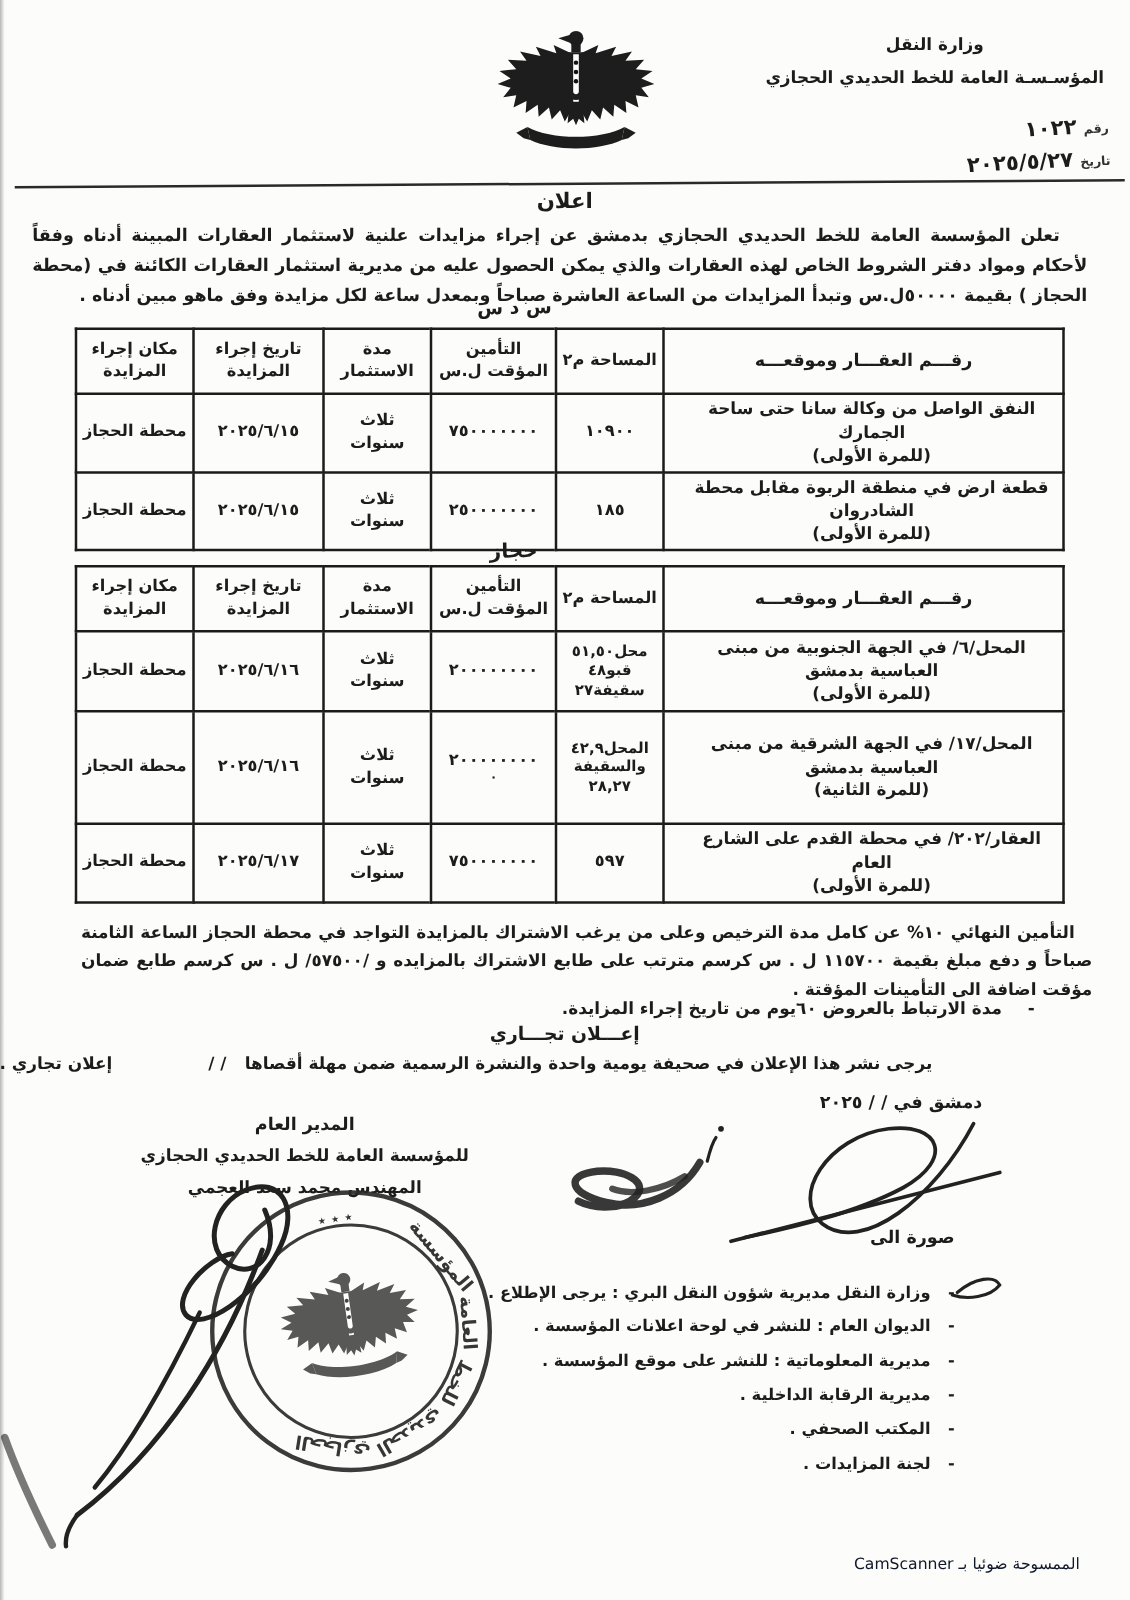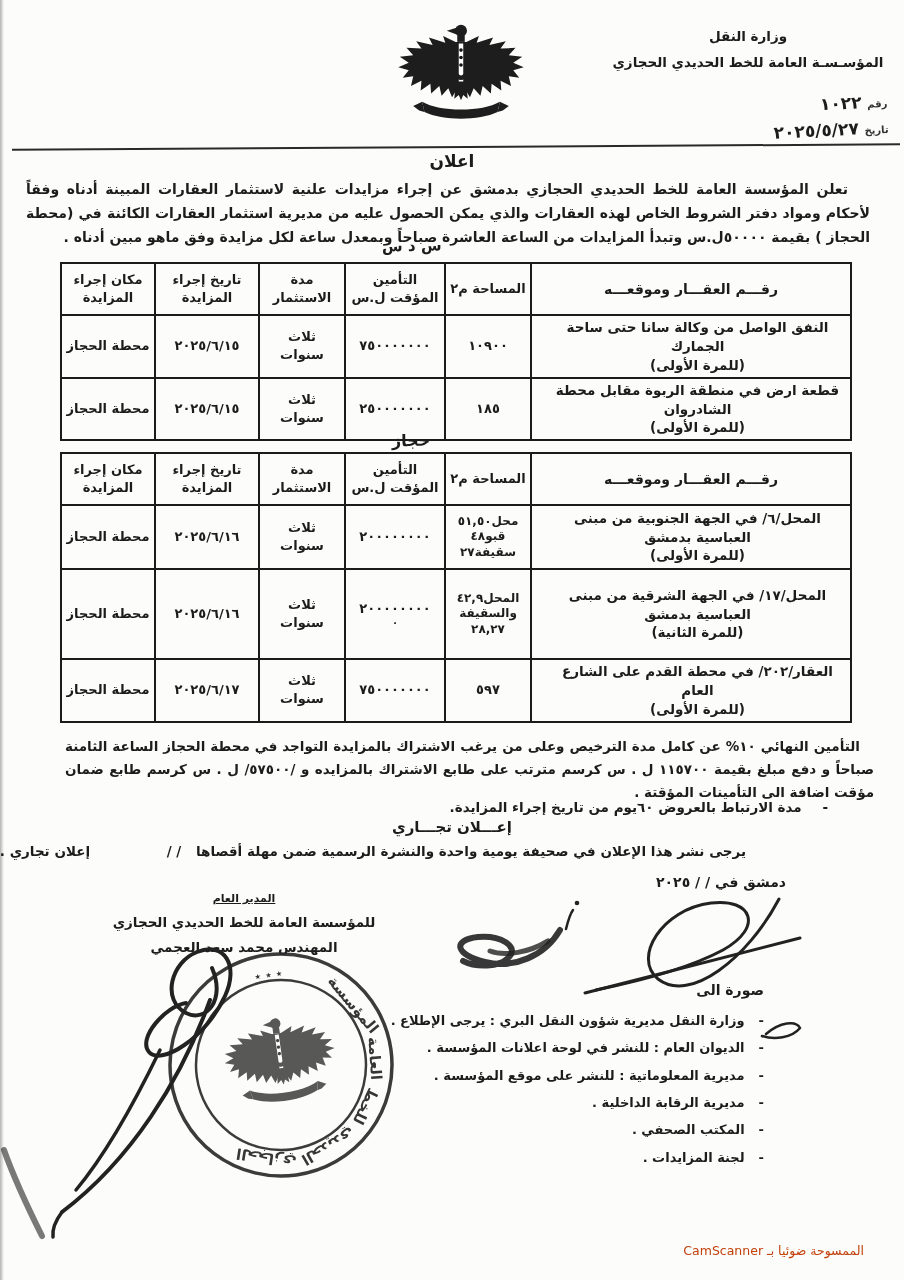--- a/index.html
+++ b/index.html
@@ -57,33 +57,33 @@
   .bullet .dash{margin-left:16px;}
   .ad-title{position:absolute; top:818px; left:0; right:0; text-align:center;
     font-size:15px; font-weight:bold;}
   .publish{position:absolute; top:843px; right:158px; font-size:13.5px; font-weight:bold;
     white-space:nowrap;}
   .publish .slashes{margin-right:10px;}
   .publish .suffix{margin-right:72px;padding-left:19px;}
   .damascus{position:absolute; top:874px; right:118px; font-size:14px; font-weight:bold;}
   .gm-block{position:absolute; top:892px; left:88px; width:312px; text-align:center;
     font-weight:bold;}
-  .gm-block .g1{font-size:11px; margin-bottom:9px;text-decoration:underline;}
+  .gm-block .g1{font-size:14px; margin-bottom:9px;}
   .gm-block .g2{font-size:13.5px; margin-bottom:9px;}
   .gm-block .g3{font-size:13.5px;}
   
   .stamp{position:absolute; left:162px; top:946px; opacity:.92;}
   .cc{position:absolute; top:982px; right:140px; width:430px; text-align:right;
     font-weight:bold;}
-  .cc-title{font-size:14px; margin-bottom:14px;}
+  .cc-title{font-size:14px; margin-bottom:28px;}
   .cc-item{display:flex; gap:14px; margin-bottom:8.5px; font-size:13px; line-height:1.45;}
   .cc-item .dash{flex:0 0 auto;}
   .overlay{position:absolute; inset:0; pointer-events:none;}
   .scan-footer{position:absolute; bottom:22px; right:40px; font-size:12.5px;
-    color:#c2410c; font-weight:normal;}
+    color:#0f172a; font-weight:normal;}
 </style>
 </head>
 <body>
 
 <div class="page">
   <div class="scan-edge"></div>
 
   <svg width="0" height="0" style="position:absolute">
     <symbol id="eagle" viewBox="0 0 200 150">
       <circle cx="100" cy="17" r="8"></circle>

